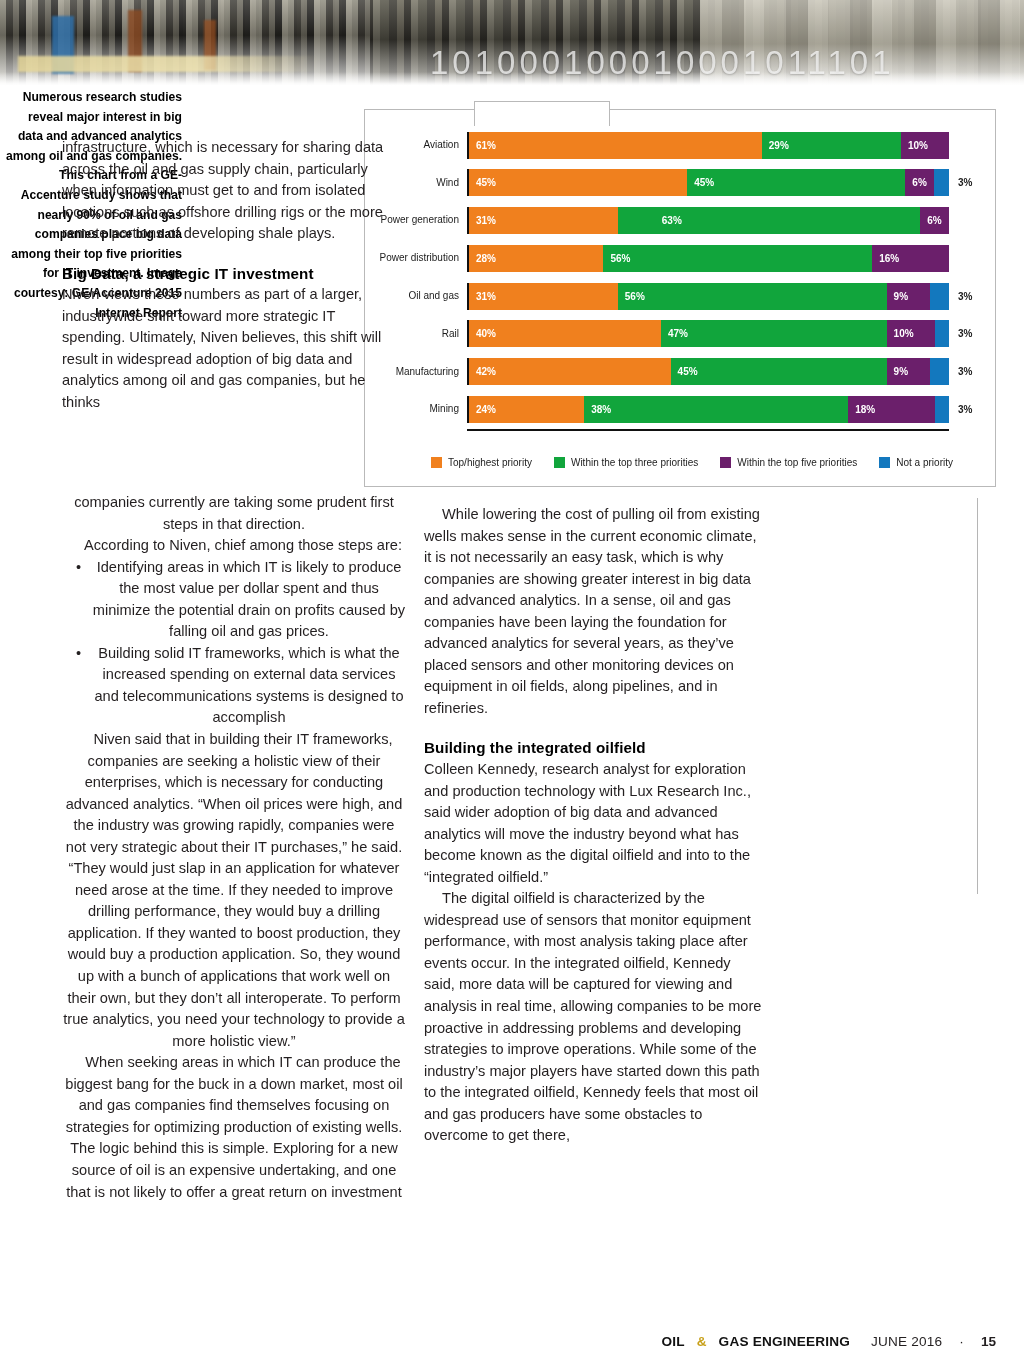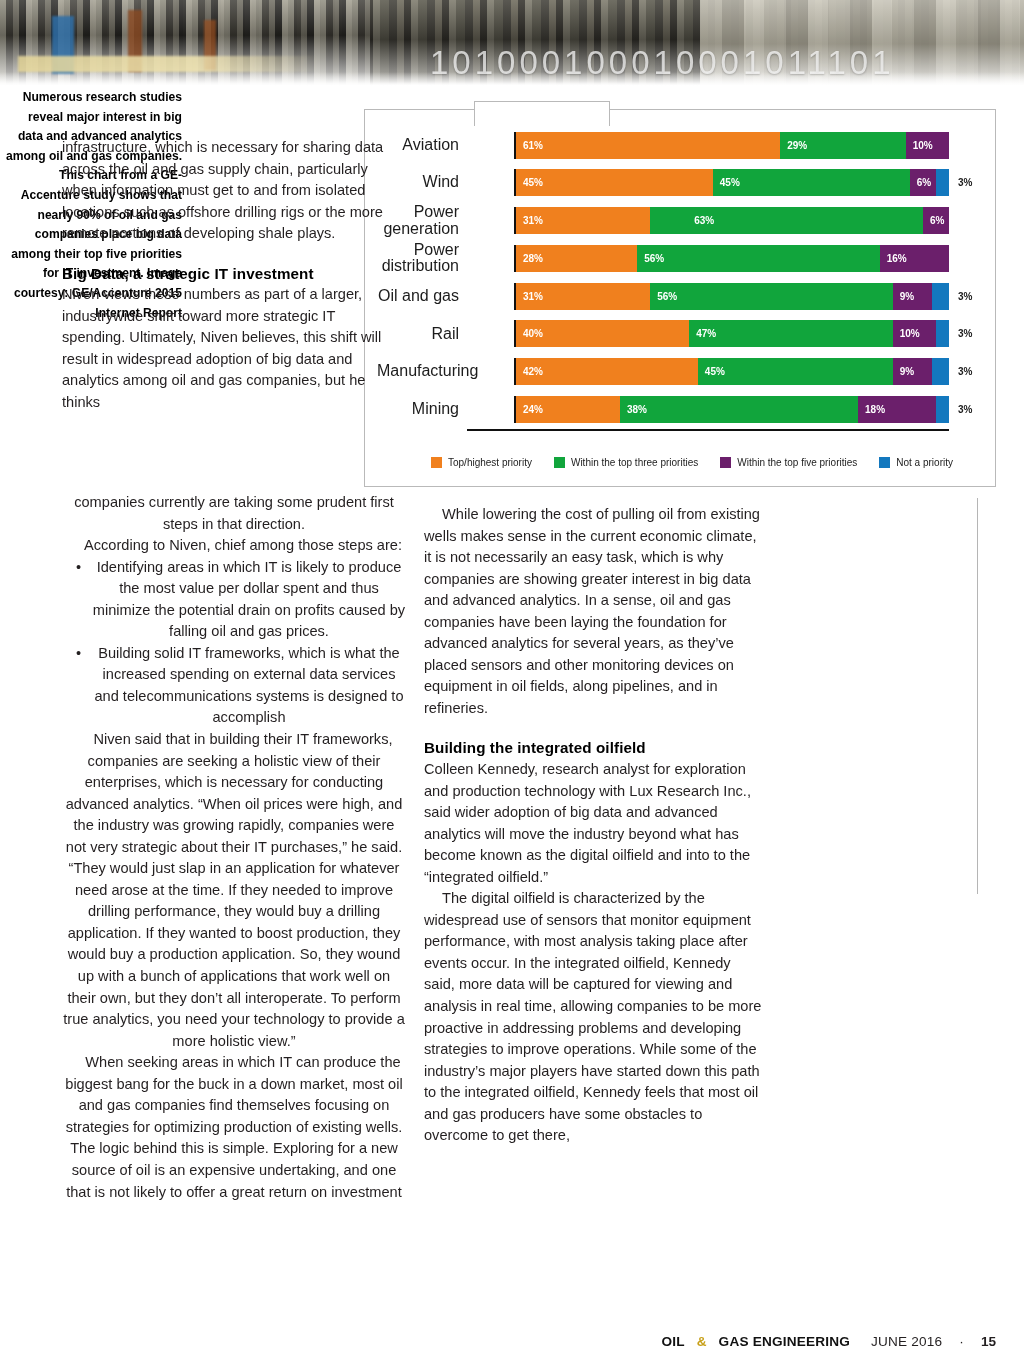--- a/index.html
+++ b/index.html
@@ -137,32 +137,31 @@
     position: relative;
     height: 30px;
     margin-bottom: 7.8px;
     display: flex;
     align-items: center;
   }
   .crow-label {
     width: 90px;
     text-align: right;
     padding-right: 8px;
-    font-size: 16px;
+    font-size: 10px;
     color: #1c1c1c;
     font-family: "Liberation Sans", sans-serif;
     line-height: 1.05;
   }
   .crow-track {
     position: relative;
     flex: 1;
     height: 27px;
     display: flex;
     border-left: 2.5px solid #111111;
-    margin-left: 47px;
   }
   .seg {
     height: 100%;
     display: flex;
     align-items: center;
     color: #ffffff;
     font-size: 10px;
     font-weight: bold;
     padding-left: 7px;
     white-space: nowrap;

